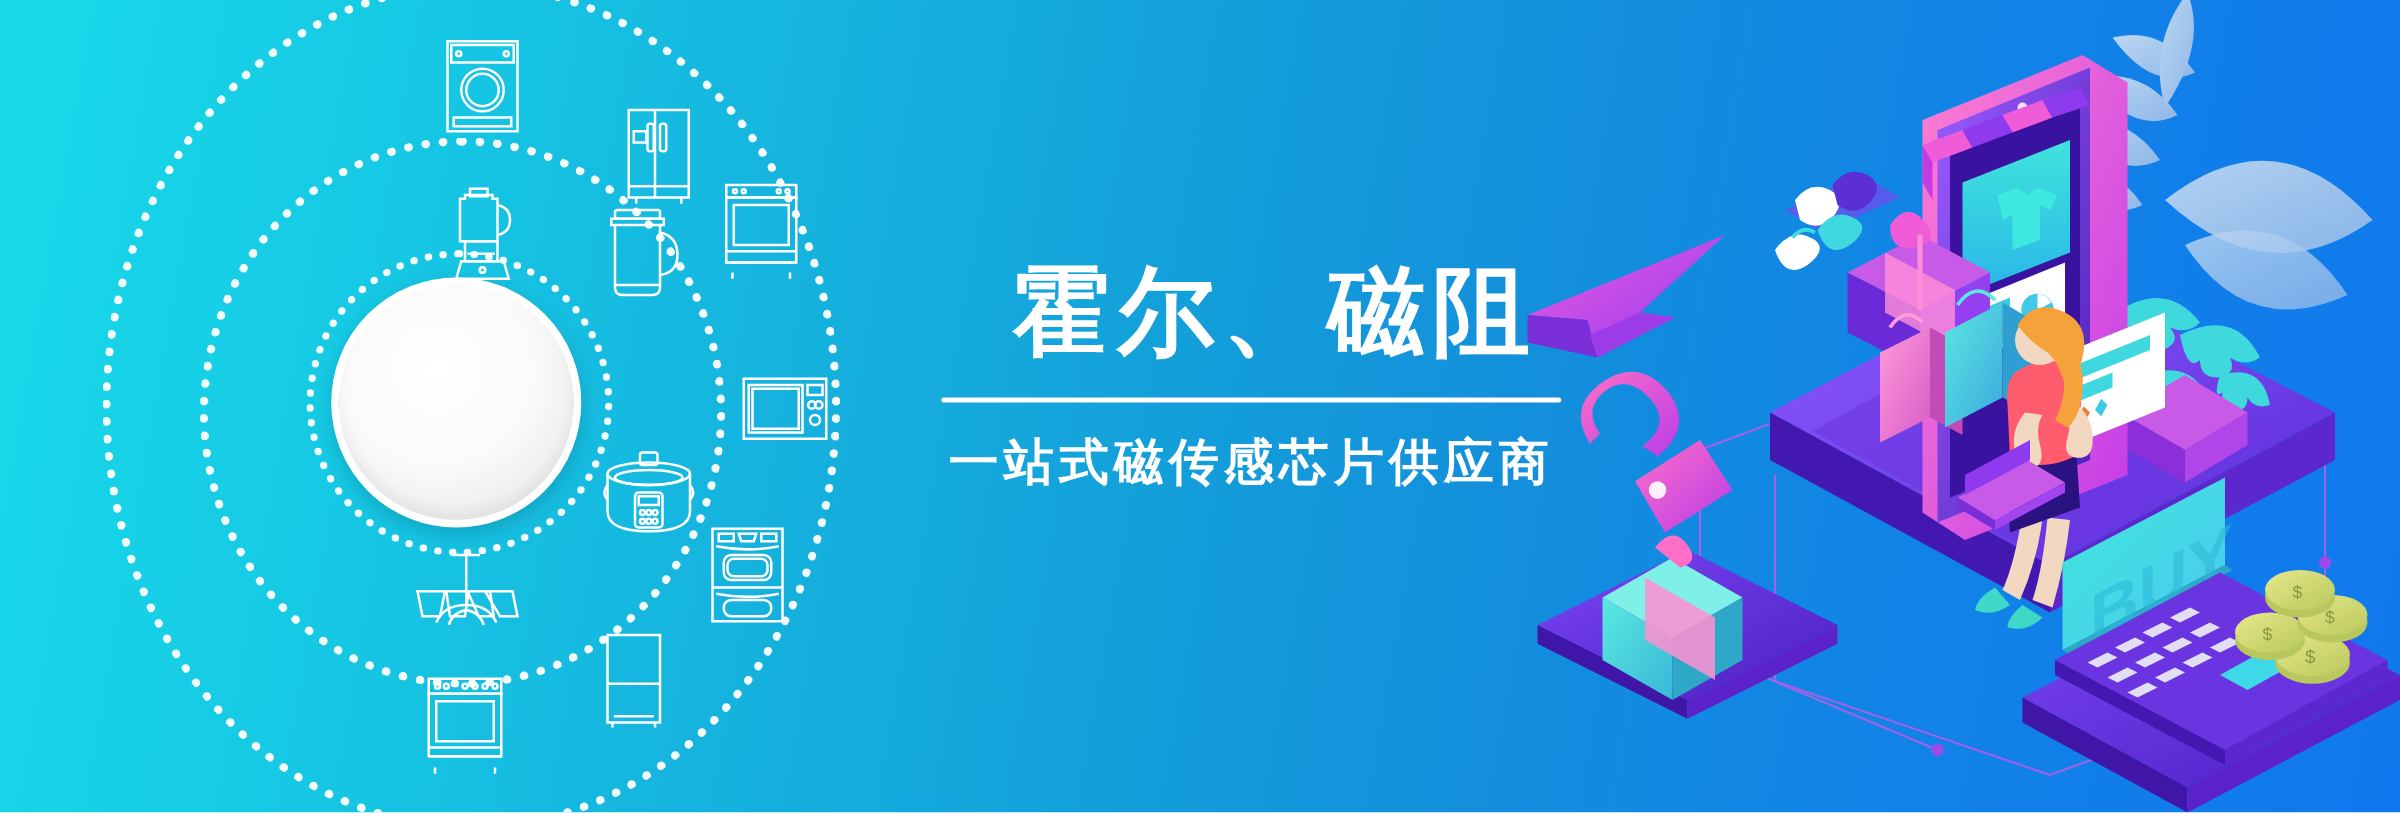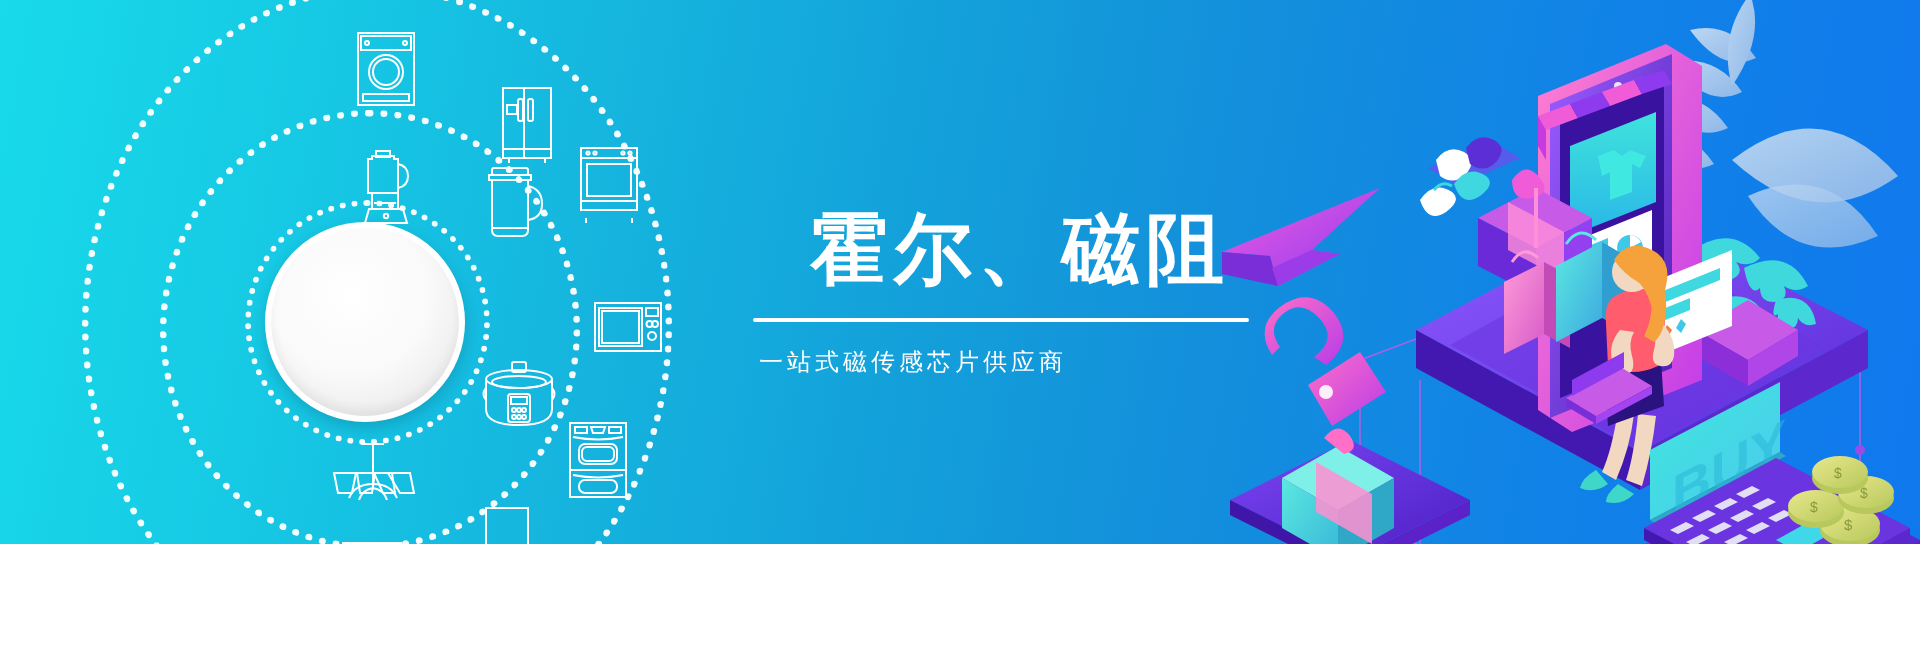--- a/index.html
+++ b/index.html
@@ -1,21 +1,21 @@
 <!DOCTYPE html>
 <html><head>
 <meta charset="utf-8">
 <style>
   html,body{margin:0;padding:0;}
   body{
     width:1920px;height:650px;overflow:hidden;
     font-family:"Liberation Sans","DejaVu Sans",sans-serif;
   }
   #banner{
-    position:relative;width:1920px;height:544px;overflow:hidden;
+    position:relative;width:1920px;height:650px;overflow:hidden;
     background:linear-gradient(100deg,#18DAEA 0%,#16C9E4 16%,#15B3DE 33%,#13A0DA 48%,#1390DB 62%,#1184E6 78%,#1078EE 100%);
   }
 
   
   #left-graphic{position:absolute;left:0;top:0;width:720px;height:650px;}
   .ring{
     position:absolute;border-radius:50%;
     border-style:dotted;border-color:#ffffff;
     box-sizing:border-box;
   }
@@ -34,21 +34,21 @@
   
   #text-block{position:absolute;left:753px;top:210px;width:520px;}
   #headline{
     color:#ffffff;font-size:78px;line-height:1;font-weight:700;
     letter-spacing:6px;white-space:nowrap;text-align:center;
     margin:0 0 0 14px;
     font-family:"Liberation Sans","DejaVu Sans",sans-serif;
   }
   #divider{margin-top:30px;width:496px;height:4px;background:#ffffff;border-radius:2px;}
   #subtitle{
-    color:#ffffff;font-size:24px;line-height:1;font-weight:400;
+    color:#ffffff;font-size:40px;line-height:1;font-weight:700;
     letter-spacing:4px;white-space:nowrap;margin-top:28px;margin-left:6px;
     font-family:"Liberation Sans","DejaVu Sans",sans-serif;
   }
 
   
   #right-illustration{position:absolute;right:0;top:0;width:700px;height:650px;}
   #right-illustration svg{display:block;}
 </style>
 </head>
 <body>

